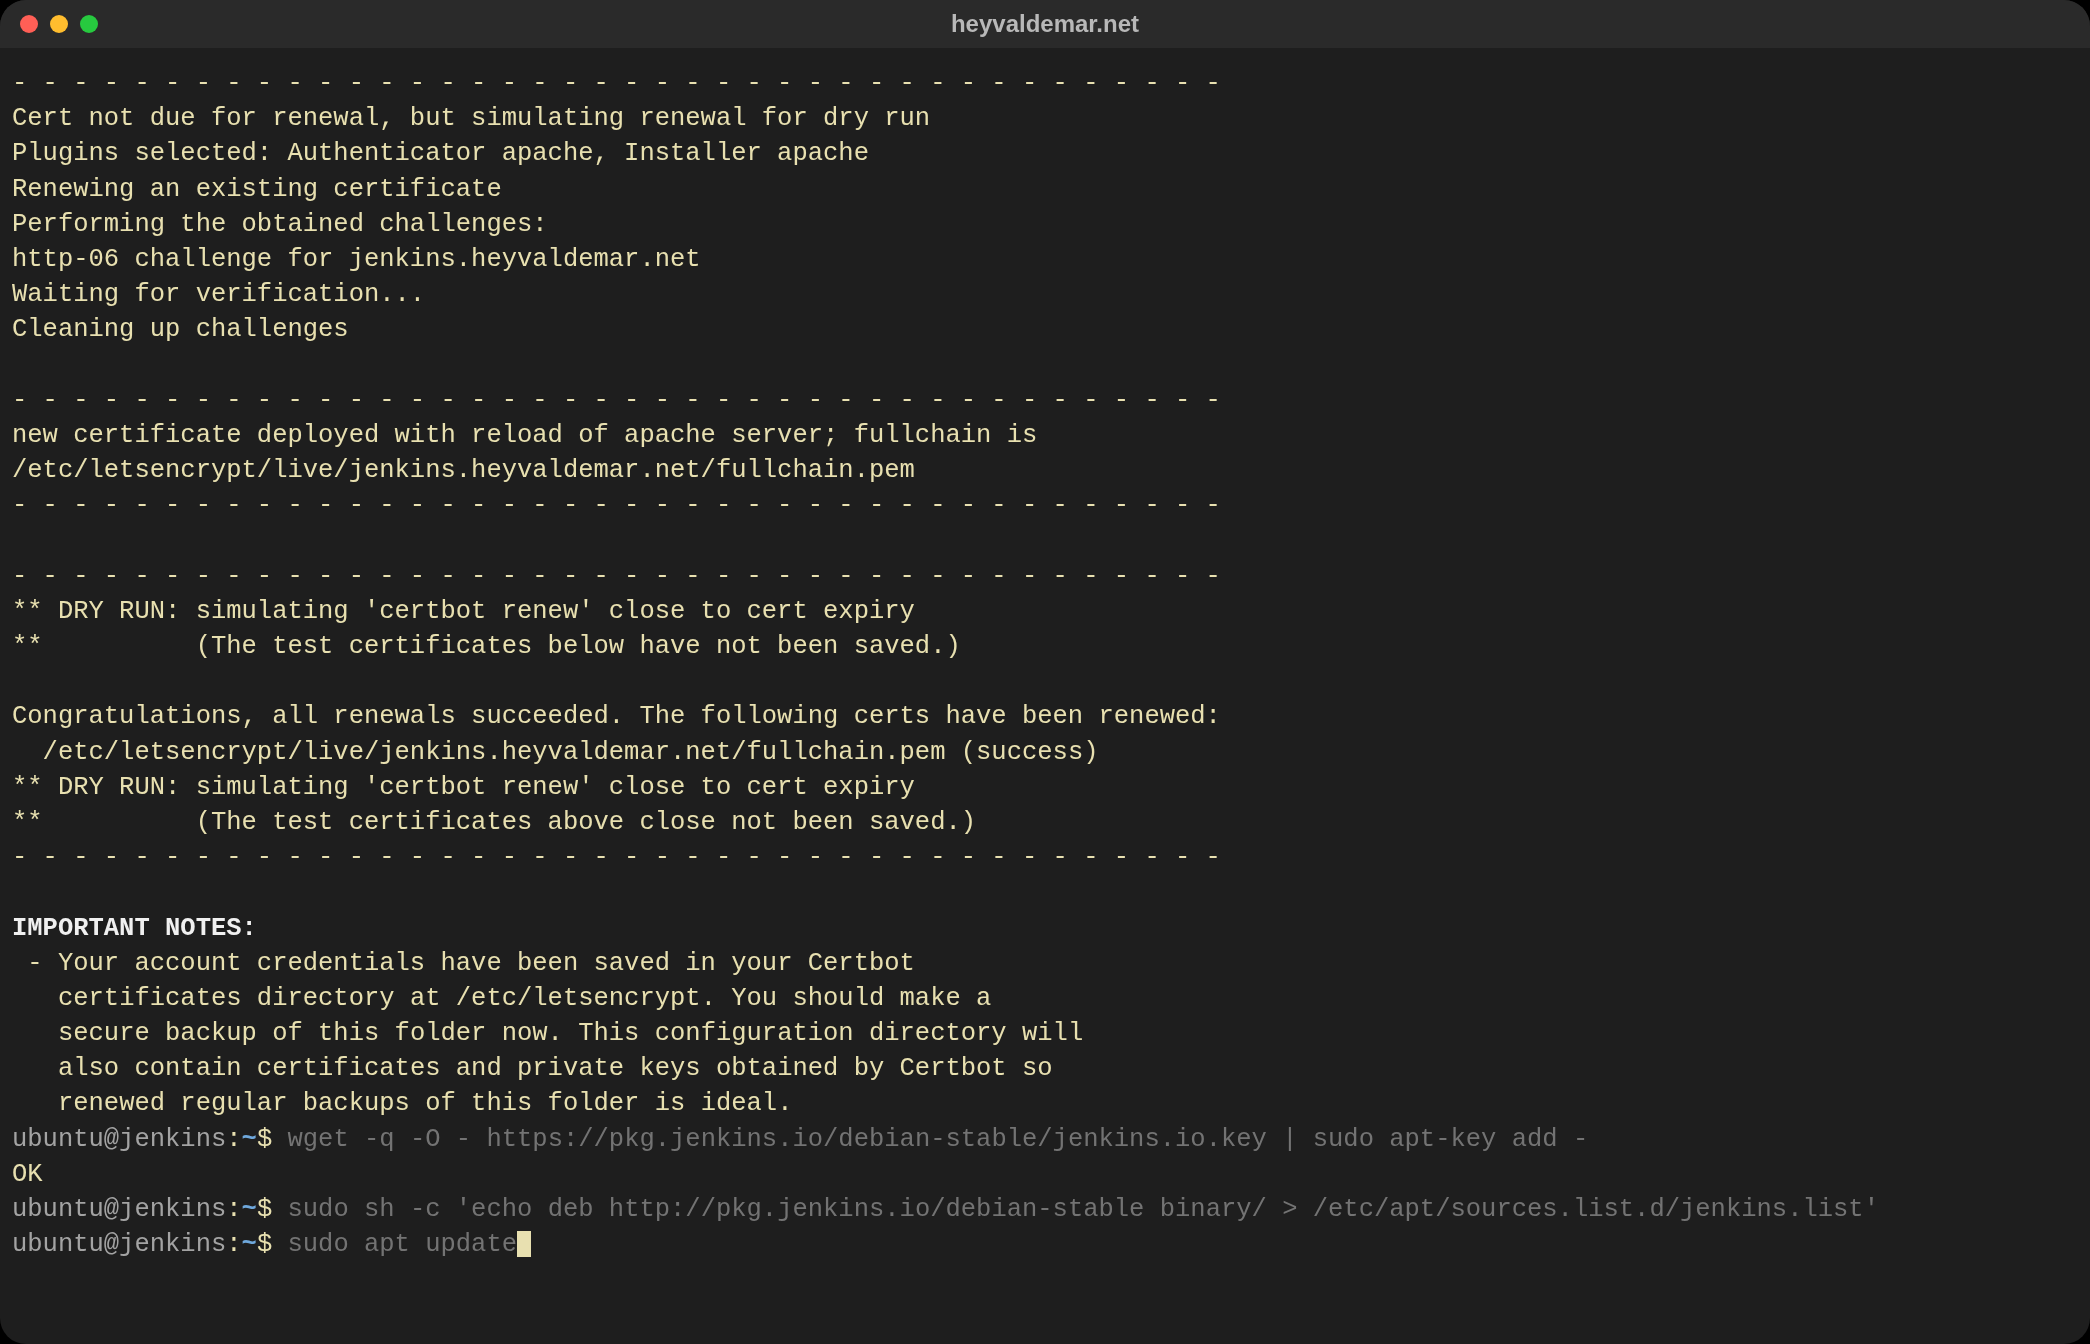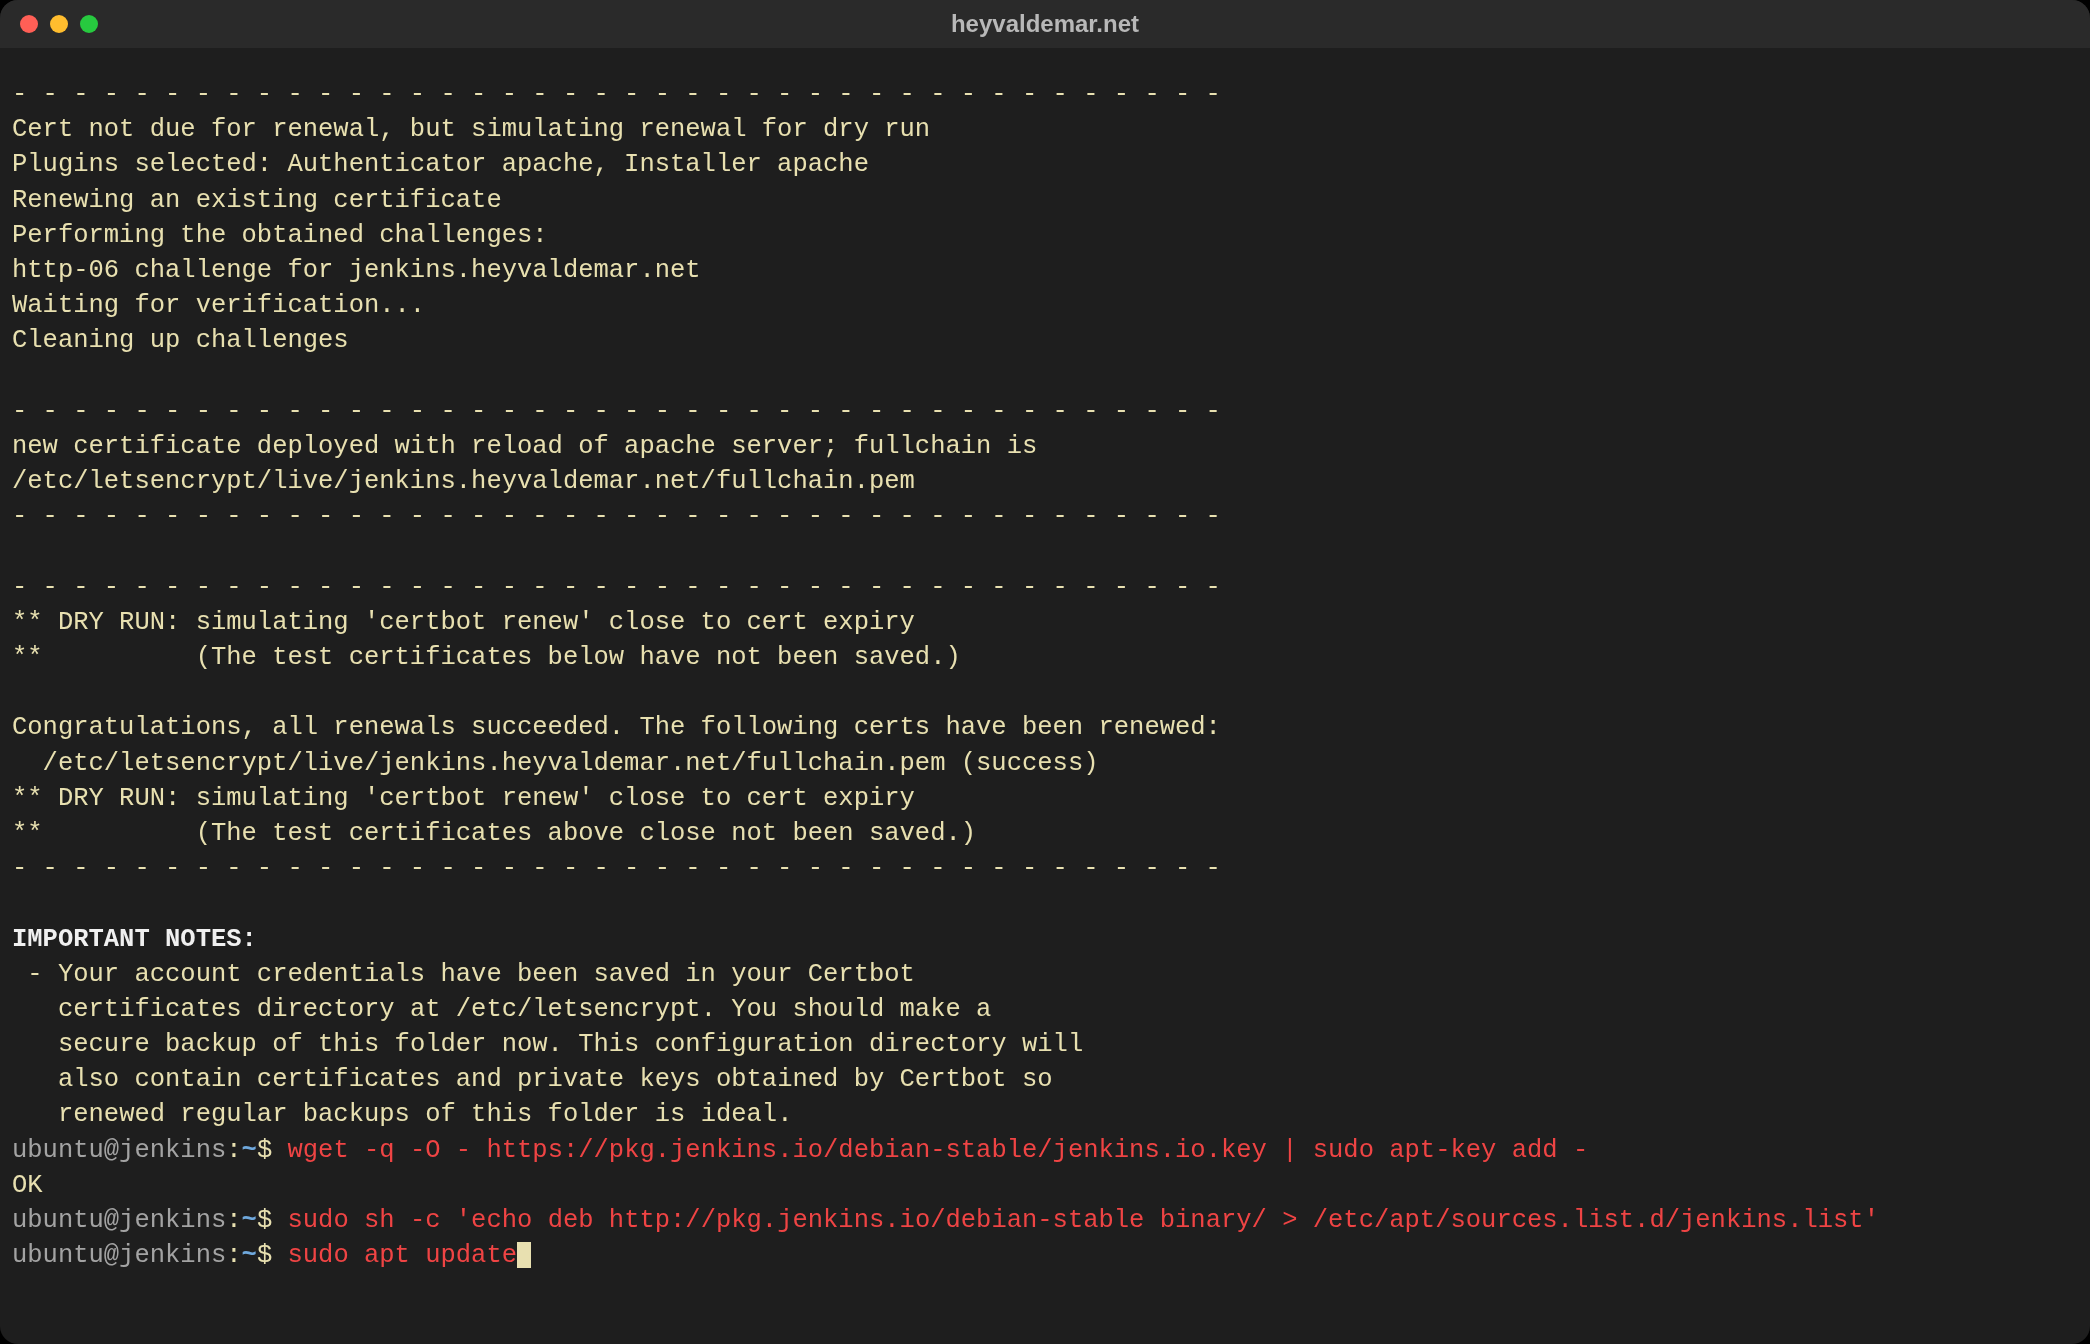--- a/index.html
+++ b/index.html
@@ -8,25 +8,24 @@
     display: flex;
     justify-content: center;
     align-items: flex-start;
     padding: 0;
     font-family: "SF Mono", "Menlo", "Consolas", "Liberation Mono", monospace;
   }
   .window {
     width: 2090px;
     height: 1344px;
     background: #1e1e1e;
-    border-radius: 18px;
+    border-radius: 26px;
     overflow: hidden;
     display: flex;
     flex-direction: column;
-    gap: 11px;
   }
   .titlebar {
     height: 48px;
     background: #2a2a2a;
     display: flex;
     align-items: center;
     position: relative;
     flex-shrink: 0;
   }
   .traffic-lights {
@@ -59,21 +58,21 @@
     font-size: 25.5px;
     line-height: 1.38;
     white-space: pre-wrap;
     word-break: break-all;
     overflow: hidden;
   }
   .bold { font-weight: 700; color: #f0f0f0; }
   .user { color: #a3a3a3; font-weight: 400; }
   .path { color: #6fa8dc; font-weight: 700; }
   .dollar { color: #e8e0b0; }
-  .cmd { color: #ef4444; }
+  .cmd { color: #737373; }
   .cursor {
     display: inline-block;
     width: 14px;
     height: 26px;
     background: #e8e0b0;
     vertical-align: text-bottom;
     margin-bottom: 2px;
   }
 </style>
 </head>

